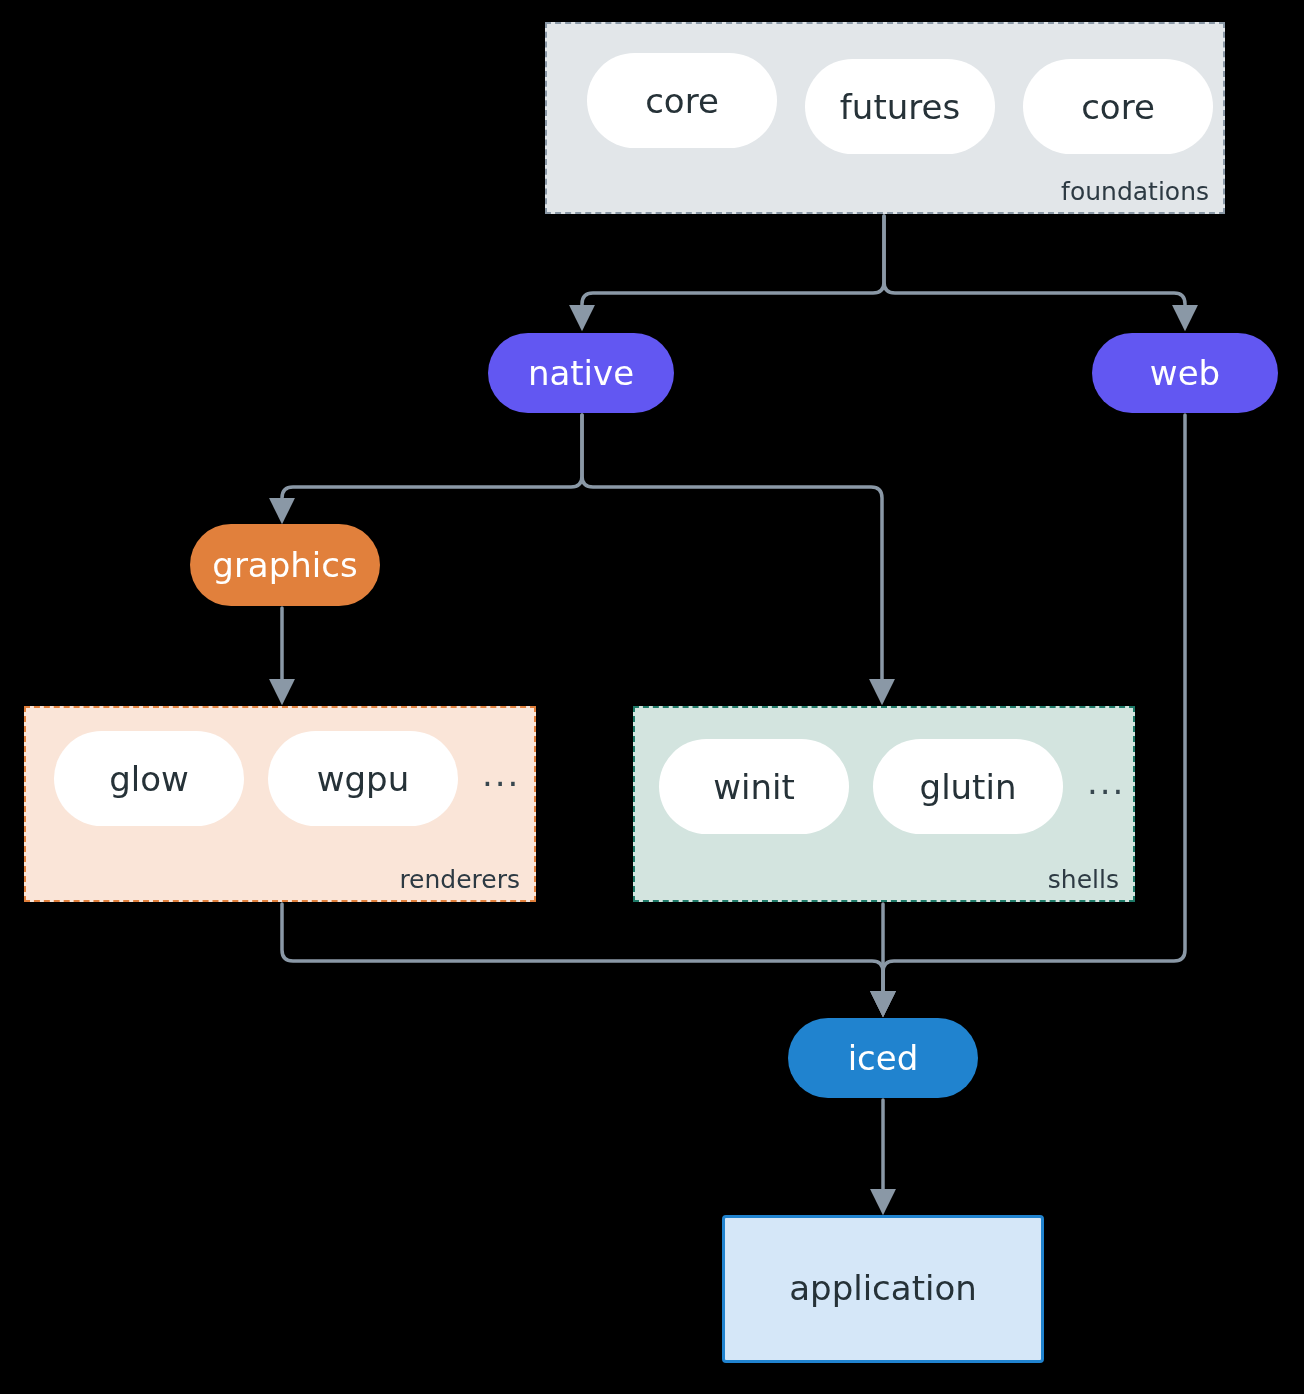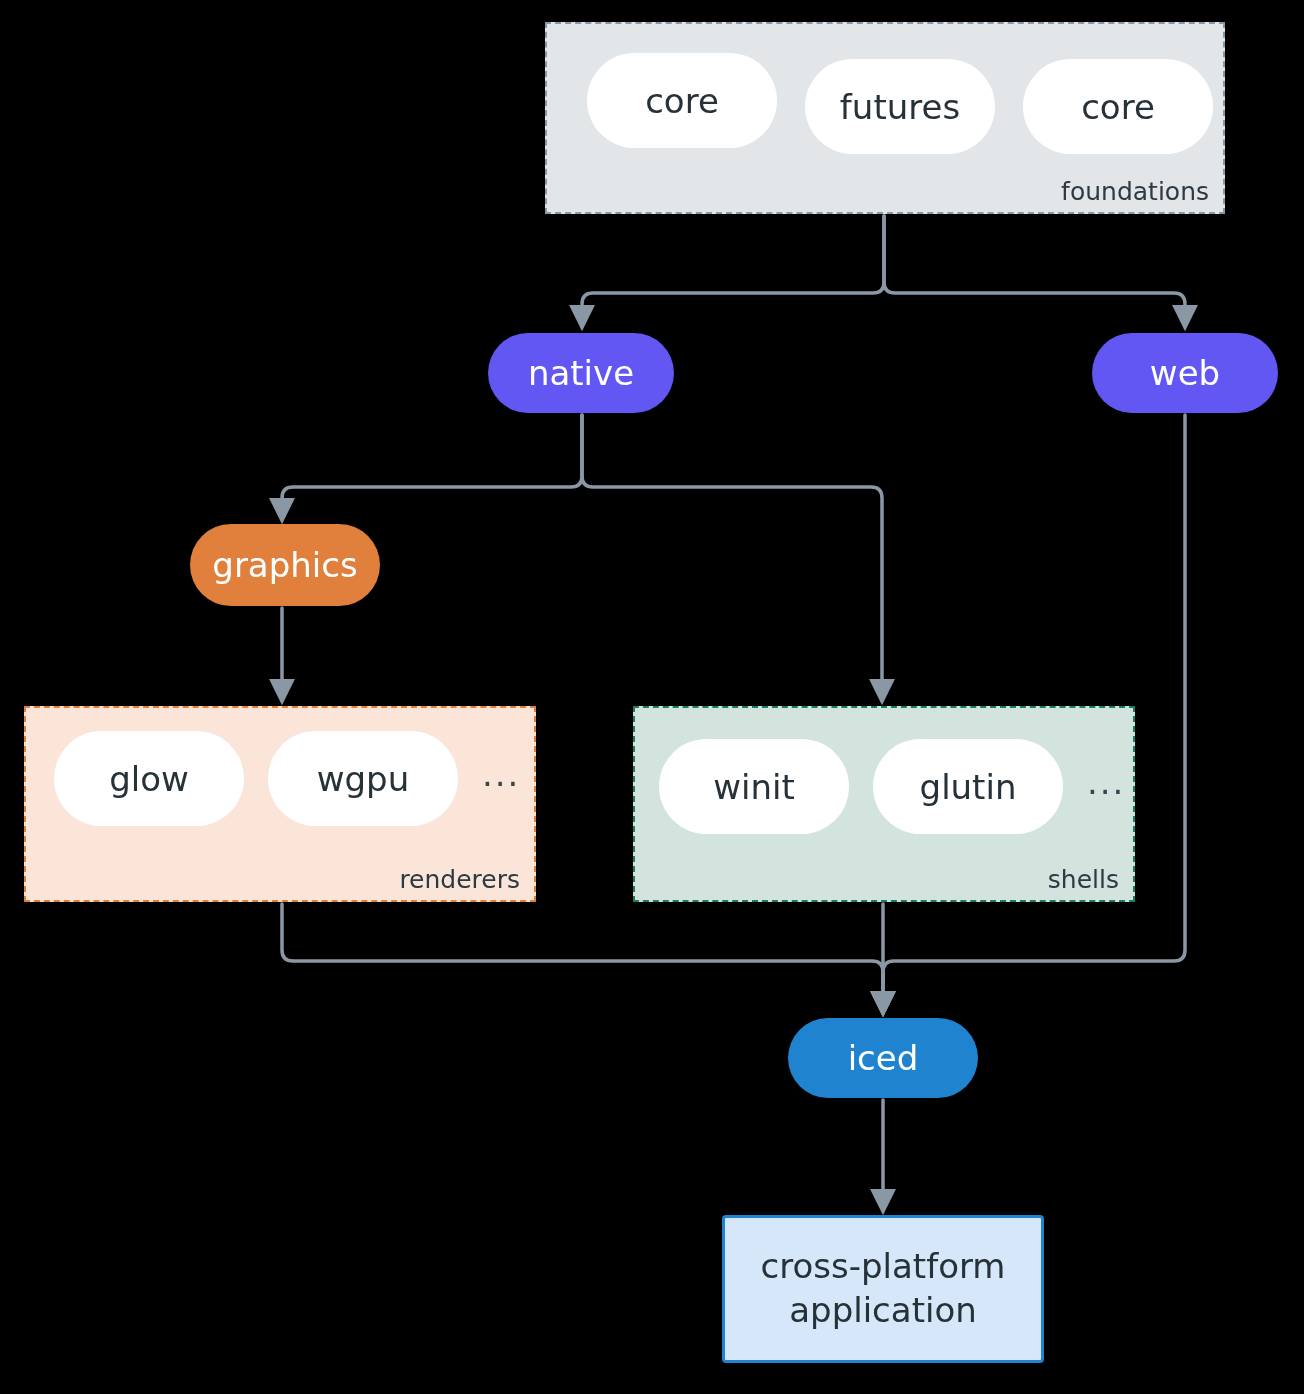--- a/index.html
+++ b/index.html
@@ -193,17 +193,16 @@
 
   <div class="node" id="node-native">native</div>
 
   <div class="node" id="node-web">web</div>
 
   <div class="node" id="node-graphics">graphics</div>
 
   <div class="node" id="node-iced">iced</div>
 
   <div class="node node-rect" id="node-app">
-    <span>cross-platform</span>
     <span>application</span>
   </div>
 
 </div>
 
 </body></html>

